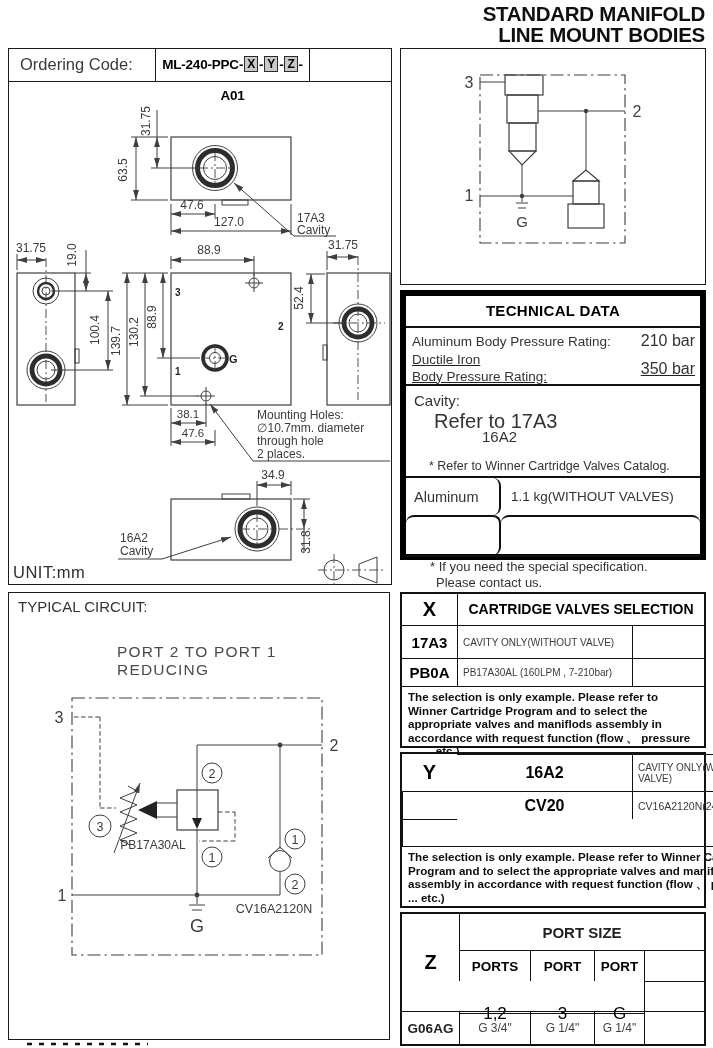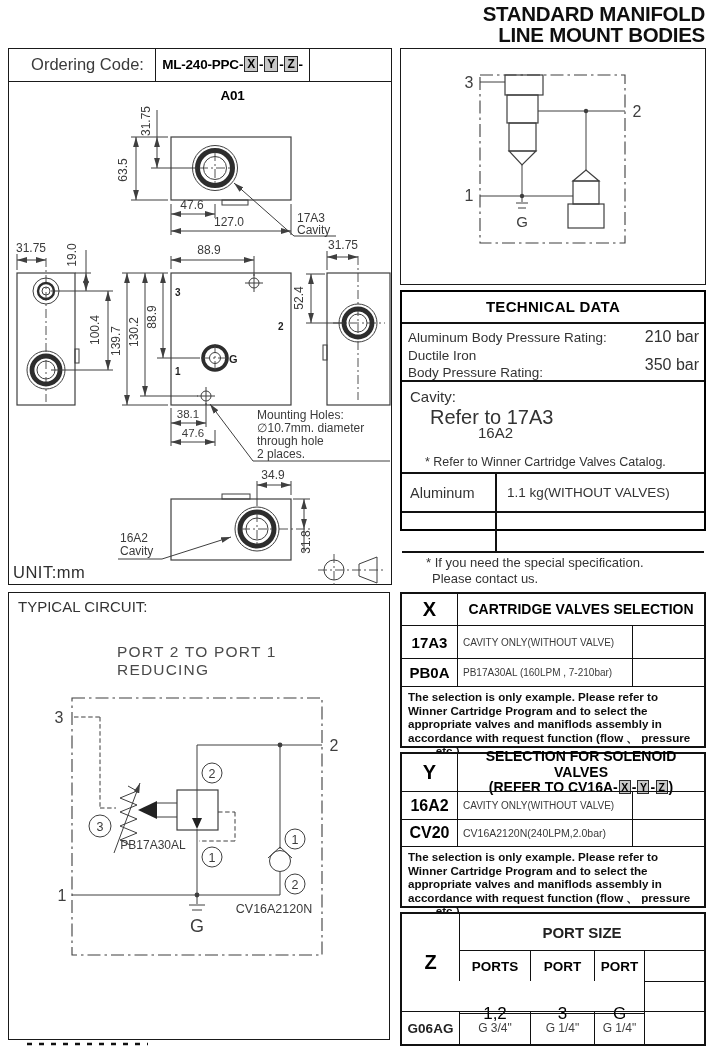--- a/index.html
+++ b/index.html
@@ -3,44 +3,44 @@
 <meta charset="utf-8">
 <style>
   html,body{margin:0;padding:0;background:#fff;}
   body{width:713px;height:1048px;position:relative;font-family:"Liberation Sans",sans-serif;color:#222;}
   .abs{position:absolute;box-sizing:border-box;}
   .box{border:1.6px solid #1a1a1a;background:#fff;}
   
   #page-title{right:8px;top:3px;text-align:right;font-weight:bold;font-size:20.5px;line-height:21px;color:#0f0f0f;letter-spacing:-0.3px;}
   
   #ordering-row{left:8px;top:48px;width:384px;height:34px;border:1.6px solid #1a1a1a;border-bottom:1.6px solid #1a1a1a;display:flex;background:#fff;}
-  #ordering-row .c1{width:147px;border-right:1.6px solid #1a1a1a;font-size:16.5px;color:#3b3b3b;line-height:31px;padding-left:11px;box-sizing:border-box;text-align:center;}
+  #ordering-row .c1{width:147px;border-right:1.6px solid #1a1a1a;font-size:16.5px;color:#3b3b3b;line-height:31px;padding-left:11px;box-sizing:border-box;}
   #ordering-row .c2{width:154px;border-right:1.6px solid #1a1a1a;text-align:center;font-weight:bold;font-size:13.5px;line-height:31px;color:#000;letter-spacing:-0.2px;box-sizing:border-box;}
   .cb{display:inline-block;background:#c8c8c8;border:1px solid #2a2a2a;padding:0 2px;margin:0 1px;font-weight:bold;font-size:12px;line-height:14px;vertical-align:1px;}
   .cbs{display:inline-block;background:#c8c8c8;border:1px solid #2a2a2a;padding:0 1.5px;margin:0 1px;font-weight:bold;font-size:10.5px;line-height:12px;vertical-align:1px;}
   
   #drawing-box{left:8px;top:48px;width:384px;height:537px;}
   #schematic-box{left:400px;top:48px;width:306px;height:237px;}
-  #tech-box{left:400px;top:290px;width:306px;height:241px;border:2px solid #000000;}
+  #tech-box{left:400px;top:290px;width:306px;height:270px;border:6px solid #000000;}
   #circuit-box{left:8px;top:592px;width:382px;height:448px;}
   
   .td-title{position:absolute;left:0;right:0;top:0;height:30px;border-bottom:2px solid #111;text-align:center;font-weight:bold;font-size:15px;line-height:30px;letter-spacing:0.3px;color:#000;}
   .td-row1{position:absolute;left:6px;right:5px;top:36px;display:flex;justify-content:space-between;align-items:baseline;}
   .td-row1 .lbl{font-size:13.5px;color:#333;}
   .td-row1 .val{font-size:16px;color:#333;}
-  .td-row2{position:absolute;left:6px;right:5px;top:56px;display:flex;justify-content:space-between;align-items:center;}
+  .td-row2{position:absolute;left:6px;right:5px;top:56px;display:flex;justify-content:space-between;align-items:center;text-decoration:underline;}
   .td-row2 .lbl{font-size:13.5px;color:#333;line-height:16.5px;}
   .td-row2 .val{font-size:16px;color:#333;}
   .td-div{position:absolute;left:0;right:0;top:88px;border-top:2px solid #111;}
   .td-cav1{position:absolute;left:8px;top:96px;font-size:15px;color:#333;}
   .td-cav2{position:absolute;left:28px;top:114px;font-size:20px;color:#333;}
   .td-cav3{position:absolute;left:76px;top:132px;font-size:15px;color:#333;}
   .td-note1{position:absolute;left:11px;top:163px;font-size:12.5px;color:#333;margin-left:12px;}
   .td-wtable{position:absolute;left:0;right:0;top:180px;height:77px;border-top:2px solid #111;border-bottom:2px solid #111;display:grid;grid-template-columns:95px auto;grid-template-rows:37px auto;}
-  .td-wtable .wc{box-sizing:border-box;display:flex;align-items:center;}
+  .td-wtable .wc{box-sizing:border-box;display:flex;align-items:center;border-radius:8px;}
   .td-wtable .m{border-right:2px solid #111;font-size:14.5px;color:#333;padding-left:8px;}
   .td-wtable .v{font-size:13.5px;color:#333;padding-left:10px;}
   .td-wtable .r2{border-top:2px solid #111;}
   .td-note2{position:absolute;left:24px;top:263px;font-size:13px;line-height:15.5px;color:#333;}
   .td-note2 .ind{padding-left:6px;}
   
   .seltable{border:2px solid #111;display:grid;background:#fff;}
   .cell{box-sizing:border-box;display:flex;align-items:center;justify-content:center;}
   .bl{border-left:1.5px solid #111;}
   .bt{border-top:1.5px solid #111;}
@@ -137,24 +137,20 @@
   <div class="cell desc bl bt">CAVITY ONLY(WITHOUT VALVE)</div>
   <div class="cell bl bt"></div>
   <div class="cell code bt">PB0A</div>
   <div class="cell desc bl bt">PB17A30AL (160LPM , 7-210bar)</div>
   <div class="cell bl bt"></div>
   <div class="notecell bt" style="grid-column:1/4">The selection is only example. Please refer to Winner Cartridge Program and to select the appropriate valves and maniflods assembly in accordance with request function (flow 、 pressure 、 ... etc.)</div>
 </div>
 
 <div id="y-table" class="abs seltable">
   <div class="cell keyhead">Y</div>
-  <div class="cell thead bl" style="grid-column:2/4;flex-direction:column;">
-    <div>SELECTION FOR SOLENOID VALVES</div>
-    <div><span>(REFER TO CV16A-</span><span class="cbs">X</span><span>-</span><span class="cbs">Y</span><span>-</span><span class="cbs">Z</span><span>)</span></div>
-  </div>
   <div class="cell code bt" style="font-size:16px">16A2</div>
   <div class="cell desc bl bt">CAVITY ONLY(WITHOUT VALVE)</div>
   <div class="cell bl bt"></div>
   <div class="cell code bt" style="font-size:16px">CV20</div>
   <div class="cell desc bl bt" style="font-size:10.5px">CV16A2120N(240LPM,2.0bar)</div>
   <div class="cell bl bt"></div>
   <div class="notecell bt" style="grid-column:1/4">The selection is only example. Please refer to Winner Cartridge Program and to select the appropriate valves and maniflods assembly in accordance with request function (flow 、 pressure 、 ... etc.)</div>
 </div>
 
 <div id="z-table" class="abs seltable">

